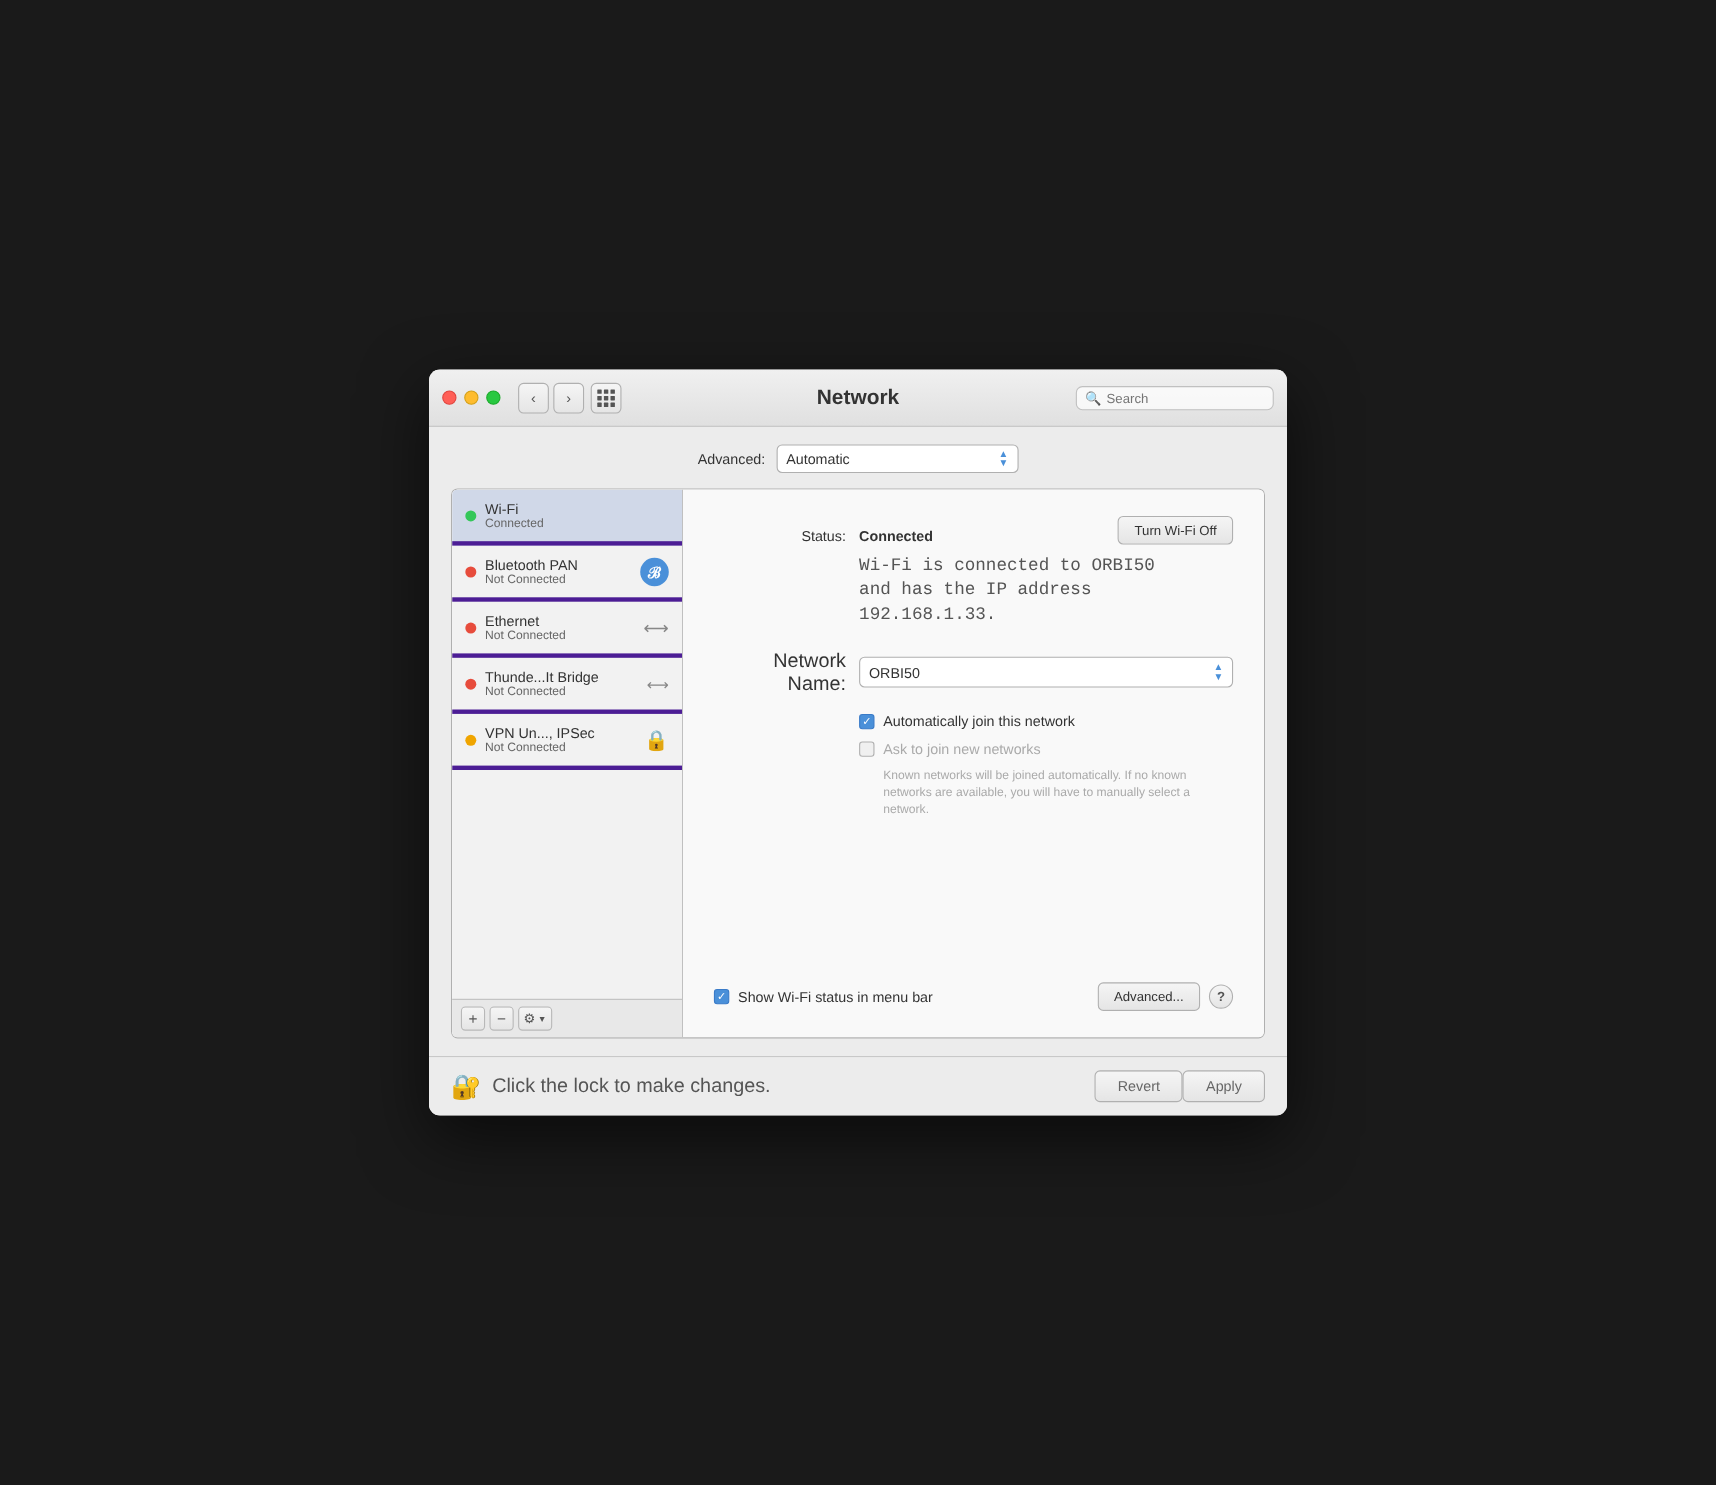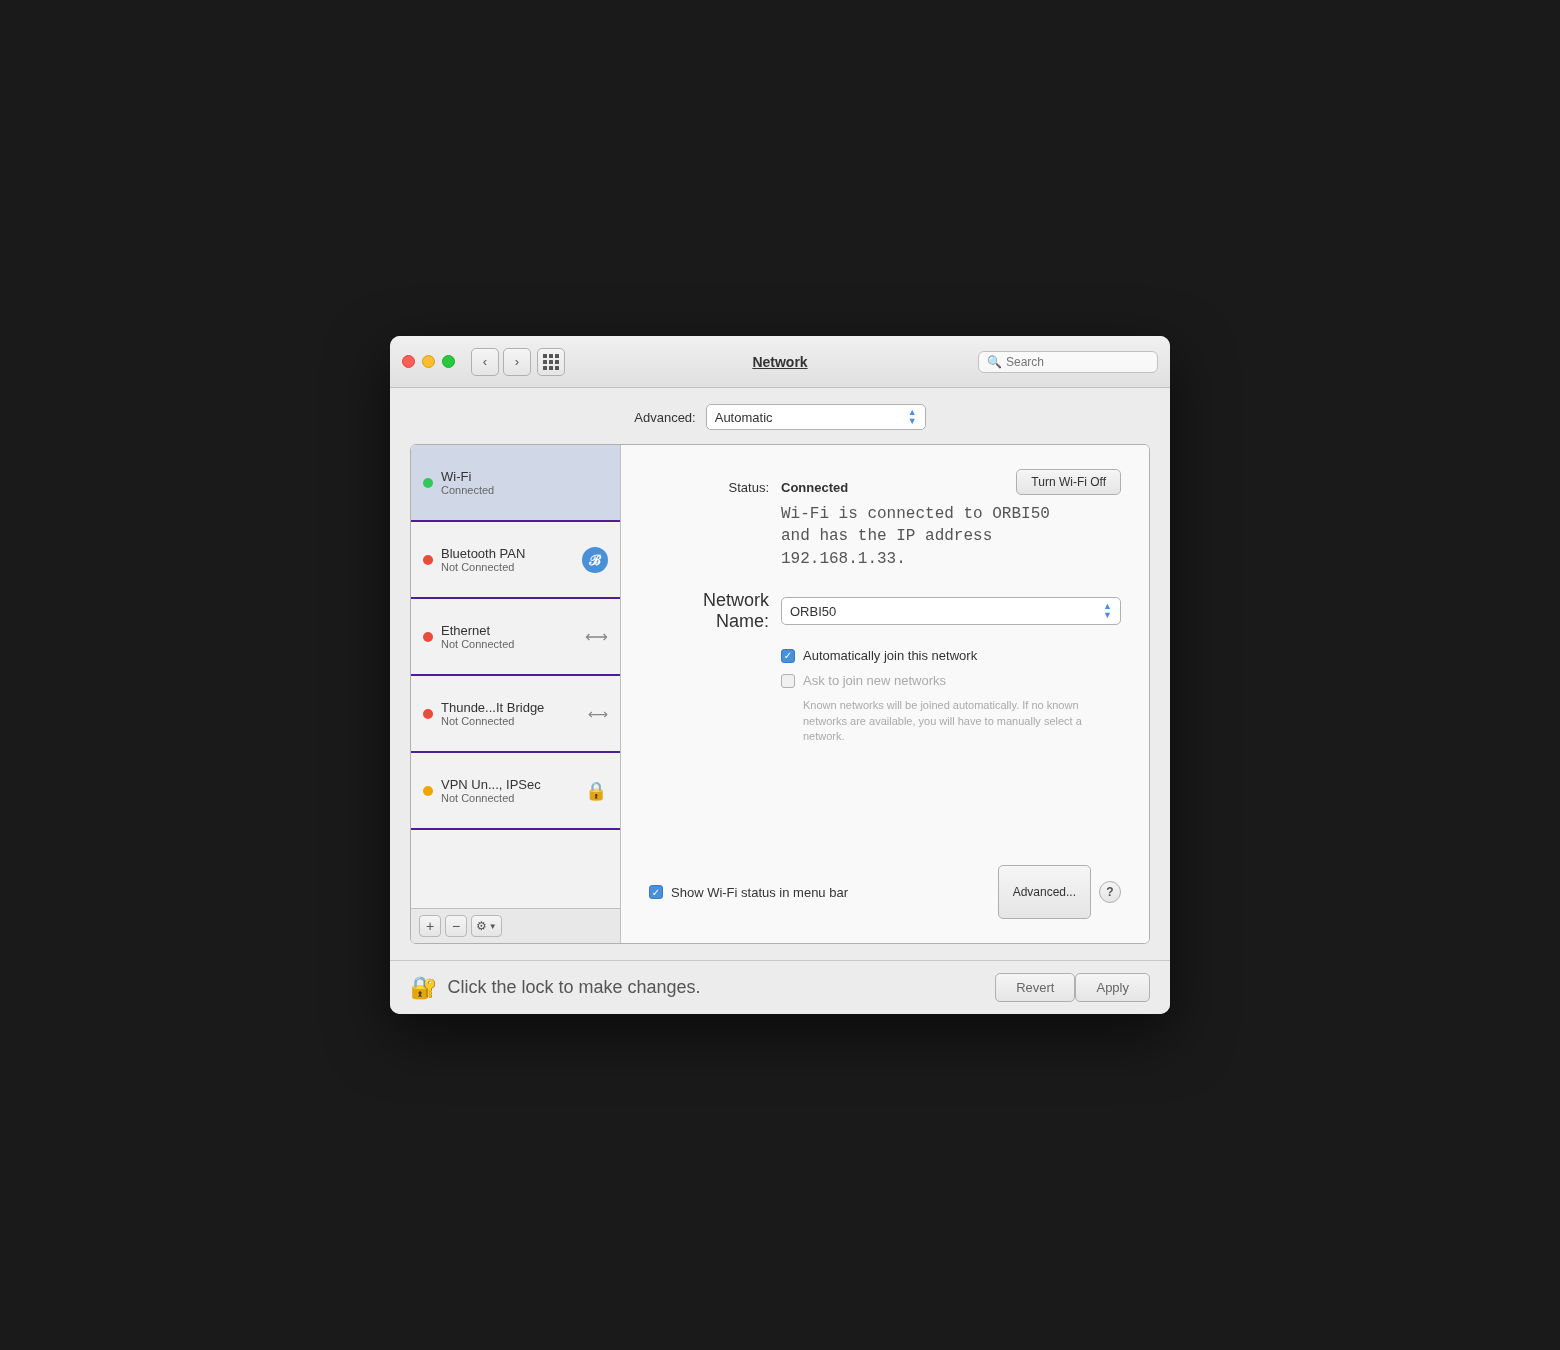--- a/index.html
+++ b/index.html
@@ -79,24 +79,23 @@
     .grid-dot {
       width: 4px;
       height: 4px;
       background: #555;
       border-radius: 0.5px;
     }
     .titlebar-title {
       position: absolute;
       left: 50%;
       transform: translateX(-50%);
-      font-size: 14px;
+      font-size: 19px;
       font-weight: 600;
       color: #333;
-      text-decoration: underline;
     }
     .titlebar-search {
       margin-left: auto;
       display: flex;
       align-items: center;
       background: rgba(255,255,255,0.7);
       border: 1px solid #c0c0c0;
       border-radius: 6px;
       padding: 3px 8px;
       width: 180px;
@@ -169,23 +168,23 @@
       display: flex;
       flex-direction: column;
     }
     .network-items {
       flex: 1;
       overflow-y: auto;
     }
     .network-item {
       display: flex;
       align-items: center;
-      padding: 24px 12px;
-      cursor: pointer;
-      border-bottom: 2px solid #4c1d95;
+      padding: 10px 12px;
+      cursor: pointer;
+      border-bottom: 4px solid #4c1d95;
       position: relative;
     }
     .network-item.selected {
       background: #d0d8e8;
     }
     .network-item-info {
       flex: 1;
     }
     .network-item-name {
       font-size: 13px;
@@ -372,21 +371,21 @@
     }
     .detail-actions {
       display: flex;
       gap: 8px;
       align-items: center;
     }
     .advanced-btn {
       background: linear-gradient(to bottom, #f5f5f5, #e5e5e5);
       border: 1px solid #b0b0b0;
       border-radius: 5px;
-      padding: 19px 14px;
+      padding: 5px 14px;
       font-size: 12px;
       color: #333;
       cursor: pointer;
     }
     .help-btn {
       width: 22px;
       height: 22px;
       background: linear-gradient(to bottom, #f5f5f5, #e5e5e5);
       border: 1px solid #b0b0b0;
       border-radius: 50%;

